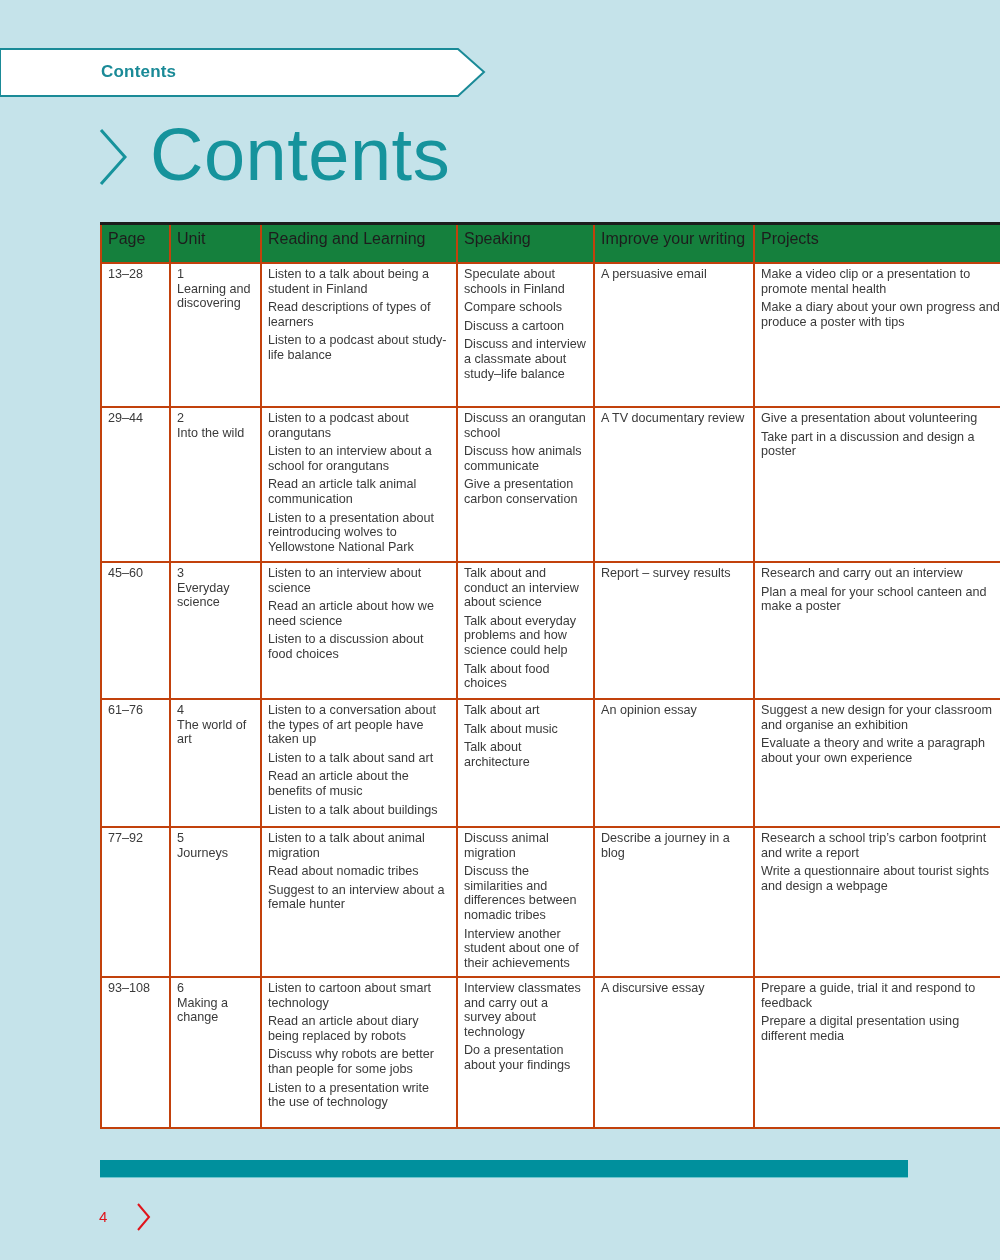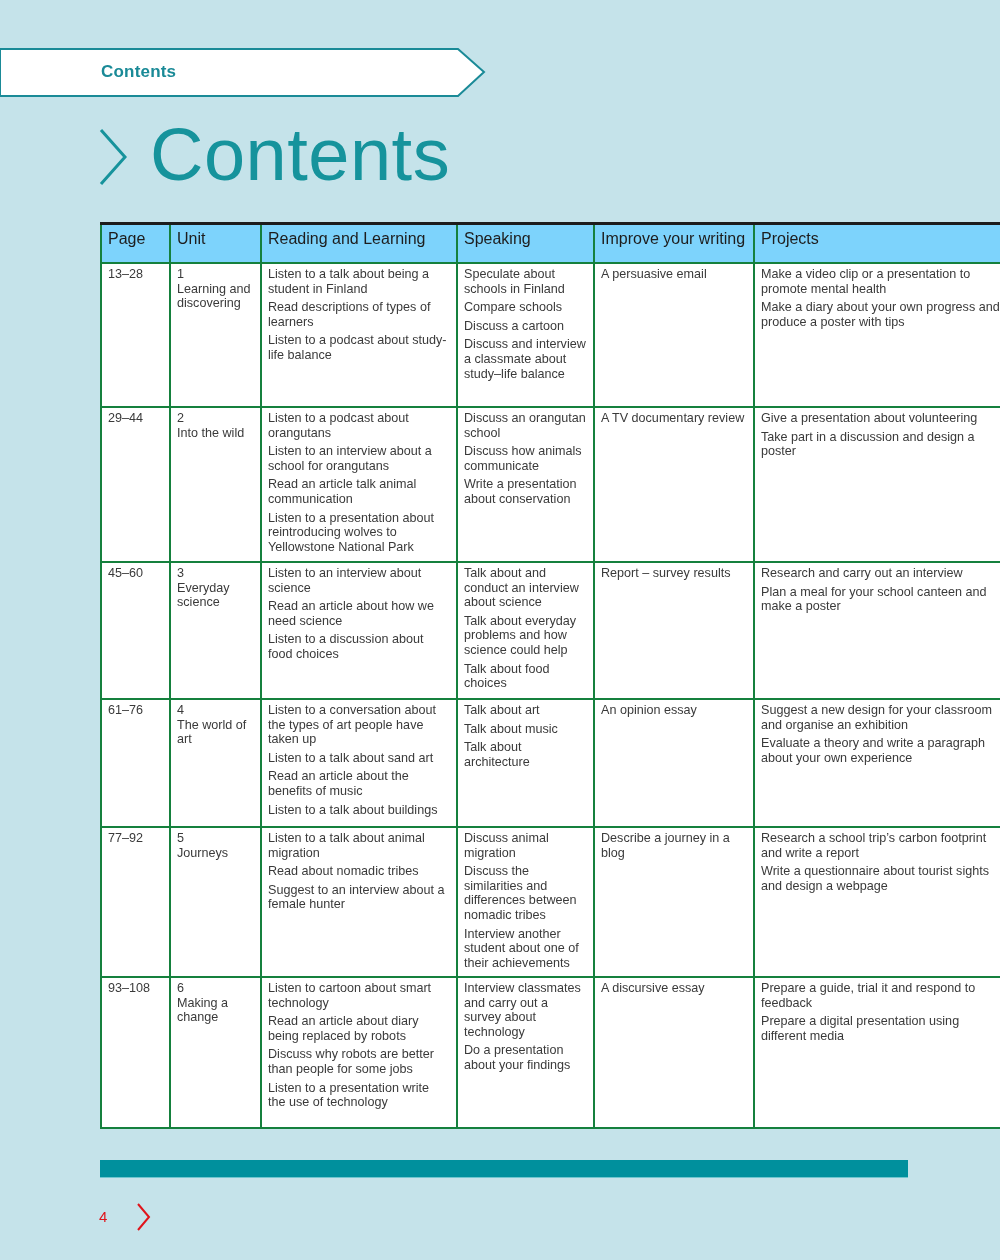--- a/index.html
+++ b/index.html
@@ -22,28 +22,28 @@
     .title-text {
       position: absolute; left: 52px; top: -6px;
       font-size: 74px; color: #16939c; white-space: nowrap; letter-spacing: 0.5px;
     }
     table.contents {
       position: absolute; left: 100px; top: 222px; width: 910px;
       border-collapse: collapse; table-layout: fixed;
       background: #ffffff;
     }
     table.contents th, table.contents td {
-      border: 2px solid #15803d;
+      border: 2px solid #c2410c;
       vertical-align: top;
       padding: 3px 6px 4px 6px;
       font-size: 12.6px; line-height: 14.6px;
       color: #3a3a3a;
     }
     table.contents th {
-      background: #7dd3fc; color: #1d1d1d;
+      background: #15803d; color: #1d1d1d;
       font-weight: normal; text-align: left;
       font-size: 16px; height: 30px; padding: 7px 6px 0 6px;
     }
     table.contents tr:first-child th { border-top: 3px solid #1c1c1c; }
     .item { margin-bottom: 4px; }
     .item:last-child { margin-bottom: 0; }
     td.pg, td.unit { color: #1d1d1d; }
     .unit-num { display: block; }
     .footer-bar {
       position: absolute; left: 100px; top: 1160px; width: 808px; height: 17px;
@@ -127,21 +127,21 @@
       </td>
       <td>
         <div class="item">Listen to a podcast about orangutans</div>
         <div class="item">Listen to an interview about a school for orangutans</div>
         <div class="item">Read an article talk animal communication</div>
         <div class="item">Listen to a presentation about reintroducing wolves to Yellowstone National Park</div>
       </td>
       <td>
         <div class="item">Discuss an orangutan school</div>
         <div class="item">Discuss how animals communicate</div>
-        <div class="item">Write a presentation about conservation</div>
+        <div class="item">Give a presentation carbon conservation</div>
       </td>
       <td>
         <div class="item">A TV documentary review</div>
       </td>
       <td>
         <div class="item">Give a presentation about volunteering</div>
         <div class="item">Take part in a discussion and design a poster</div>
       </td>
     </tr>
 

